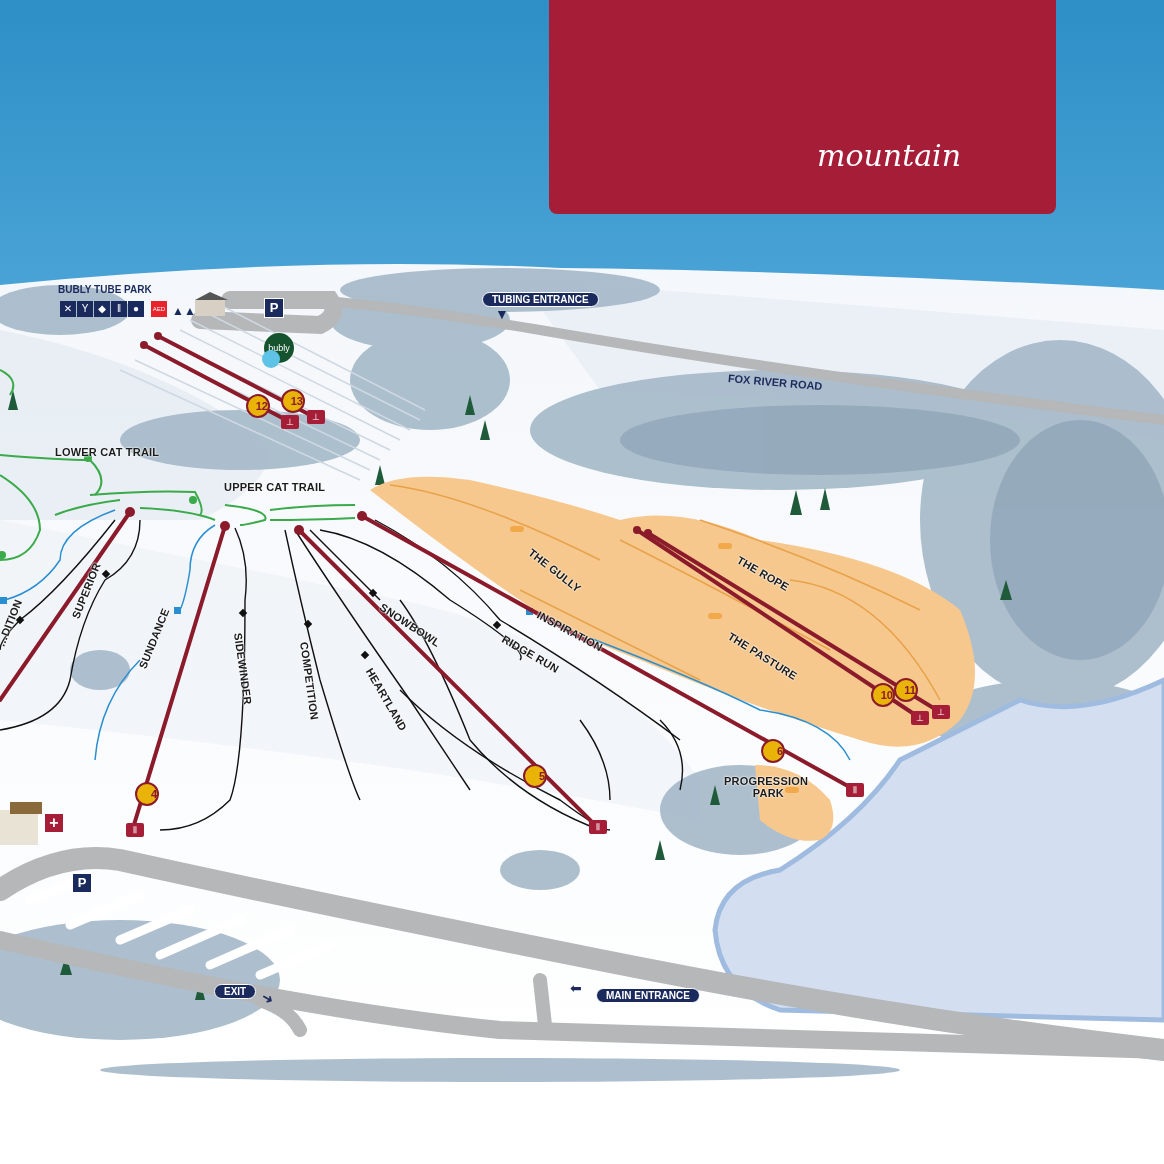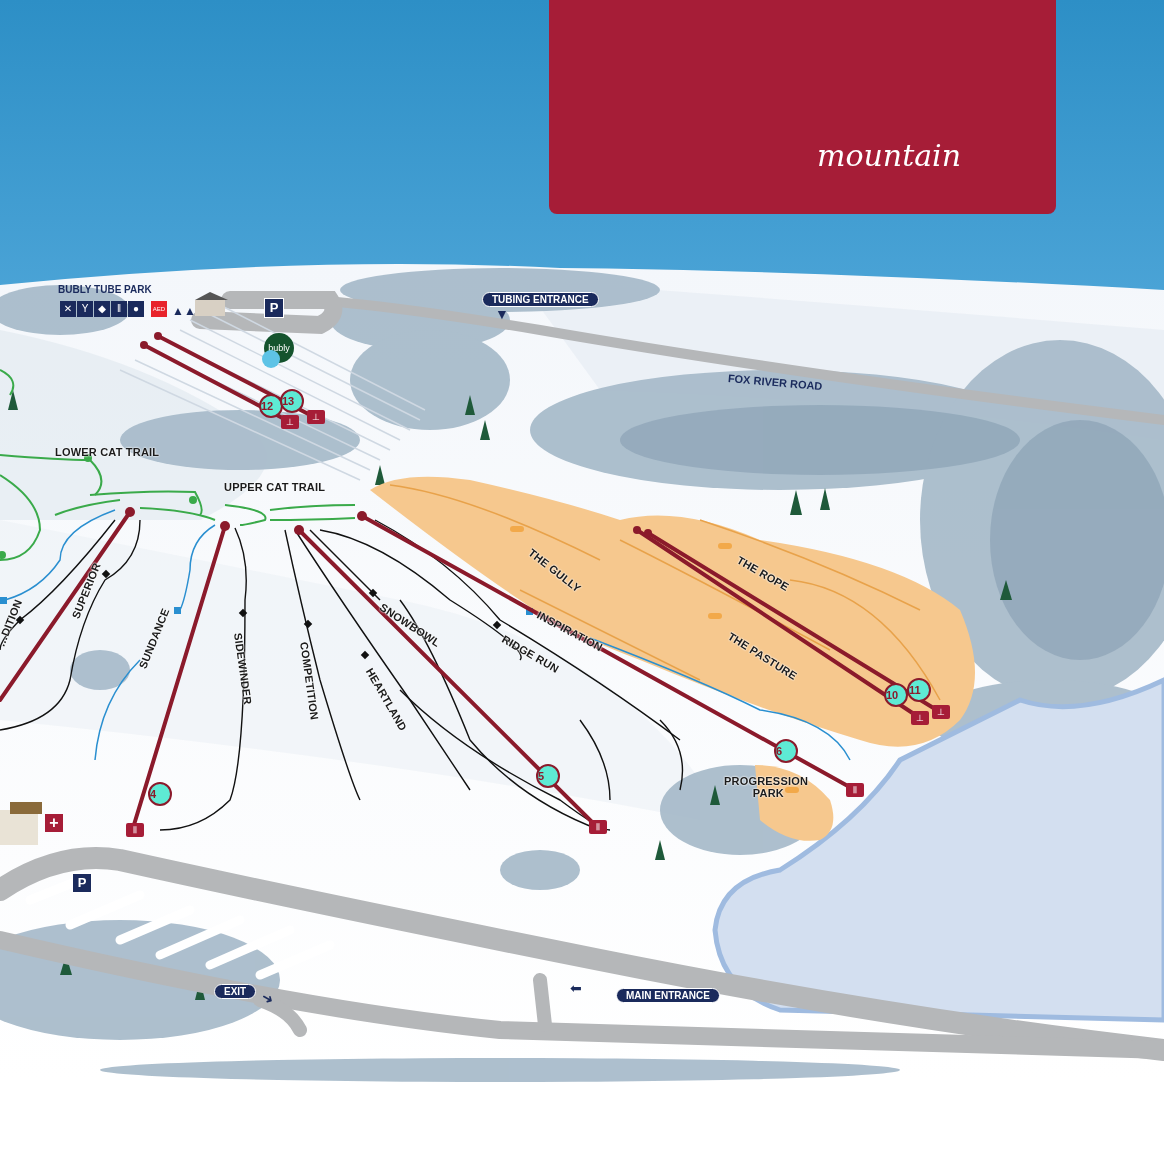--- a/index.html
+++ b/index.html
@@ -7,21 +7,21 @@
   #map { position:absolute; left:0; top:0; width:1164px; height:1164px; }
   .logo-box { position:absolute; left:549px; top:0; width:507px; height:214px; background:#a61d37; border-radius:0 0 8px 8px; }
   .logo-title { position:absolute; left:60px; top:56px; width:390px; text-align:center; color:#fff; font-family:"DejaVu Sans", sans-serif; font-weight:bold; font-size:64px; letter-spacing:1px; line-height:70px; }
   .logo-sub { position:absolute; left:268px; top:138px; color:#fff; font-family:"DejaVu Serif", serif; font-style:italic; font-size:30px; }
   .label { position:absolute; font-family:"Liberation Sans", sans-serif; font-weight:bold; font-size:11px; color:#1b1b1b; white-space:nowrap; transform-origin:left center; letter-spacing:0.2px; text-shadow:0 0 2px #fff,0 0 2px #fff; }
   .pill { position:absolute; background:#1a2a5c; color:#fff; font-family:"Liberation Sans", sans-serif; font-weight:bold; font-size:10px; border-radius:10px; padding:1px 9px; border:1.5px solid #fff; white-space:nowrap;margin-top:6px; }
   .road-label { position:absolute; color:#1a2a5c; font-weight:bold; font-size:11px; white-space:nowrap; transform-origin:left center; }
   .park-title { position:absolute; color:#1a2a5c; font-weight:bold; font-size:10px; }
   .amen { position:absolute; width:16px; height:16px; background:#1a2a5c; color:#fff; font-size:10px; text-align:center; line-height:16px; }
   .pbox { position:absolute; width:18px; height:18px; background:#1a2a5c; color:#fff; font-weight:bold; font-size:13px; line-height:18px; text-align:center; border:1px solid #fff; }
-  .liftnum { position:absolute; width:20px; height:20px; border-radius:50%; background:#5eead4; border:2px solid #8b1a2b; color:#8b1a2b; font-size:11px; font-weight:bold; line-height:20px; text-align:left;margin-left:13px; }
+  .liftnum { position:absolute; width:20px; height:20px; border-radius:50%; background:#eab308; border:2px solid #8b1a2b; color:#8b1a2b; font-size:11px; font-weight:bold; line-height:20px; text-align:right; }
   .liftbase { position:absolute; width:18px; height:14px; background:#a61d37; border-radius:2px; color:#fff; font-size:9px; line-height:14px; text-align:center; }
   .firstaid { position:absolute; width:18px; height:18px; background:#a61d37; color:#fff; font-weight:bold; font-size:16px; line-height:18px; text-align:center; }
 </style>
 </head>
 <body>
 
 <svg id="map" viewBox="0 0 1164 1164" xmlns="http://www.w3.org/2000/svg">
   <defs>
     <linearGradient id="skyg" x1="0" y1="0" x2="0" y2="1">
       <stop offset="0" stop-color="#2d8fc6"></stop>
@@ -216,21 +216,21 @@
 <div class="amen" style="left:111px;top:301px;">‖</div>
 <div class="amen" style="left:128px;top:301px;">●</div>
 <div class="amen" style="left:151px;top:301px;background:#e8232b;font-size:6px;">AED</div>
 <div style="position:absolute;left:172px;top:304px;color:#1a2a5c;font-size:12px;">▲▲</div>
 <div class="pbox" style="left:264px;top:298px;">P</div>
 <div style="position:absolute;left:236px;top:333px;width:30px;height:30px;border-radius:50%;background:#14532d;color:#fff;font-size:9px;text-align:center;line-height:30px;margin-left:28px;">bubly</div>
 <div style="position:absolute;left:262px;top:350px;width:18px;height:18px;border-radius:50%;background:#5ec3e6;"></div>
 
 <div class="pill" style="left:482px;top:286px;">TUBING ENTRANCE</div>
 <div style="position:absolute;left:495px;top:306px;color:#1a2a5c;font-size:14px;">▼</div>
-<div class="pill" style="left:616px;top:982px;text-align:center;">MAIN ENTRANCE</div>
+<div class="pill" style="left:596px;top:982px;text-align:center;">MAIN ENTRANCE</div>
 <div style="position:absolute;left:570px;top:980px;color:#1a2a5c;font-size:14px;">⬅</div>
 <div class="pill" style="left:214px;top:978px;text-align:center;">EXIT</div>
 <div style="position:absolute;left:262px;top:990px;color:#1a2a5c;font-size:14px;transform:rotate(30deg);">➜</div>
 <div class="pbox" style="left:72px;top:873px;">P</div>
 <div class="road-label" style="left:728px;top:372px;transform:rotate(5deg);">FOX RIVER ROAD</div>
 
 <div class="label" style="left:14px;top:446px;padding-left:41px;">LOWER CAT TRAIL</div>
 <div class="label" style="left:188px;top:481px;margin-left:36px;">UPPER CAT TRAIL</div>
 
 <div class="label" style="left:142px;top:662px;transform:rotate(-68deg);">SUNDANCE</div>
@@ -248,21 +248,21 @@
 <div class="label" style="left:738px;top:553px;transform:rotate(30deg);">THE ROPE</div>
 <div class="label" style="left:729px;top:629px;transform:rotate(32deg);">THE PASTURE</div>
 <div class="label" style="left:724px;top:775px;width:60px;white-space:normal;text-align:right;line-height:12px;">PROGRESSION PARK</div>
 
 <div class="liftnum" style="left:135px;top:782px;">4</div>
 <div class="liftnum" style="left:523px;top:764px;">5</div>
 <div class="liftnum" style="left:761px;top:739px;">6</div>
 <div class="liftnum" style="left:871px;top:683px;">10</div>
 <div class="liftnum" style="left:894px;top:678px;">11</div>
 <div class="liftnum" style="left:246px;top:394px;">12</div>
-<div class="liftnum" style="left:267px;top:389px;">13</div>
+<div class="liftnum" style="left:281px;top:389px;">13</div>
 
 <div class="liftbase" style="left:126px;top:823px;">⦀</div>
 <div class="liftbase" style="left:589px;top:820px;">⦀</div>
 <div class="liftbase" style="left:846px;top:783px;">⦀</div>
 <div class="liftbase" style="left:911px;top:711px;">⊥</div>
 <div class="liftbase" style="left:932px;top:705px;">⊥</div>
 <div class="liftbase" style="left:281px;top:415px;">⊥</div>
 <div class="liftbase" style="left:307px;top:410px;">⊥</div>
 
 <div class="firstaid" style="left:45px;top:814px;">+</div>

